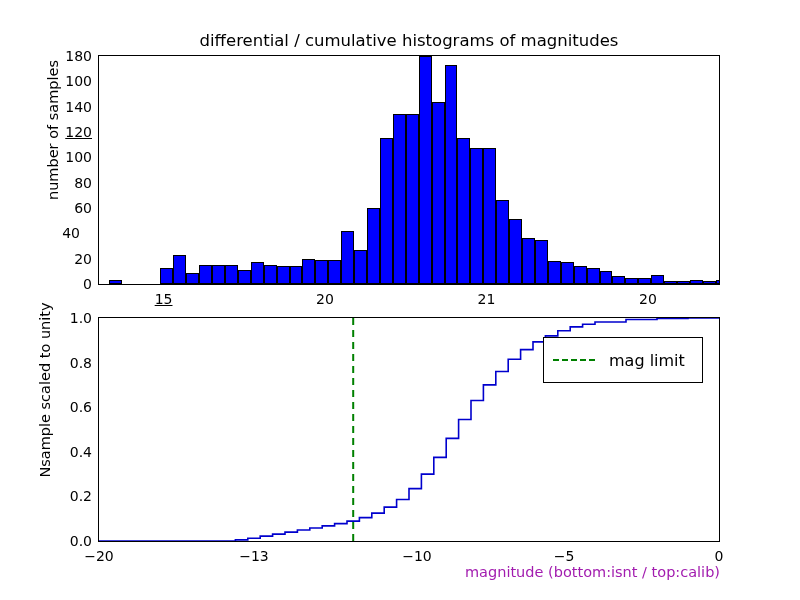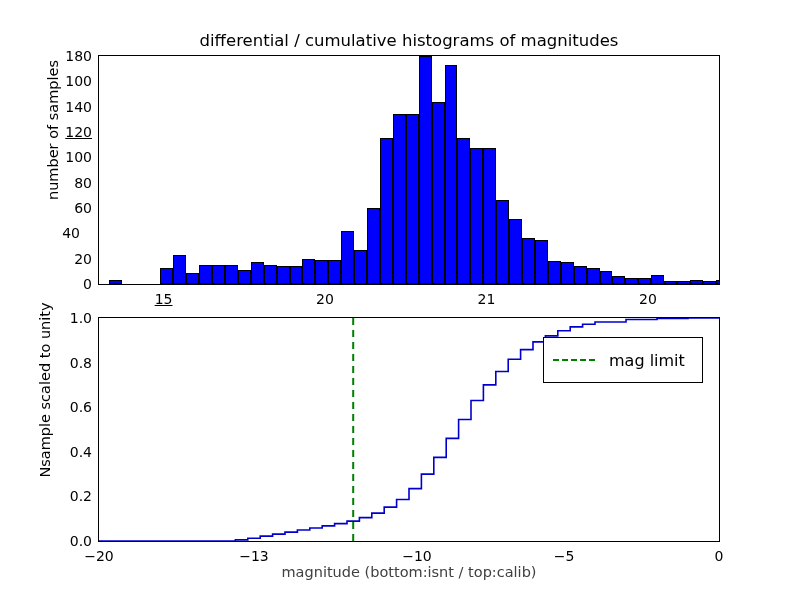--- a/index.html
+++ b/index.html
@@ -67,23 +67,23 @@
     font-size: 14.5px;
     color: #000;
     transform: rotate(-90deg);
     white-space: nowrap;
   }
   #xlabel-bottom {
     position: absolute;
     left: 98px;
     top: 564px;
     width: 622px;
-    text-align: center;
+    text-align: right;
     font-size: 14.5px;
-    color: #404040;
+    color: #a21caf;
     white-space: nowrap;
   }
 
   
   .tick-mark {
     position: absolute;
     background: #000;
   }
   .ytick-mark { width: 4px; height: 1px; }
   .xtick-mark { width: 1px; height: 4px; }

